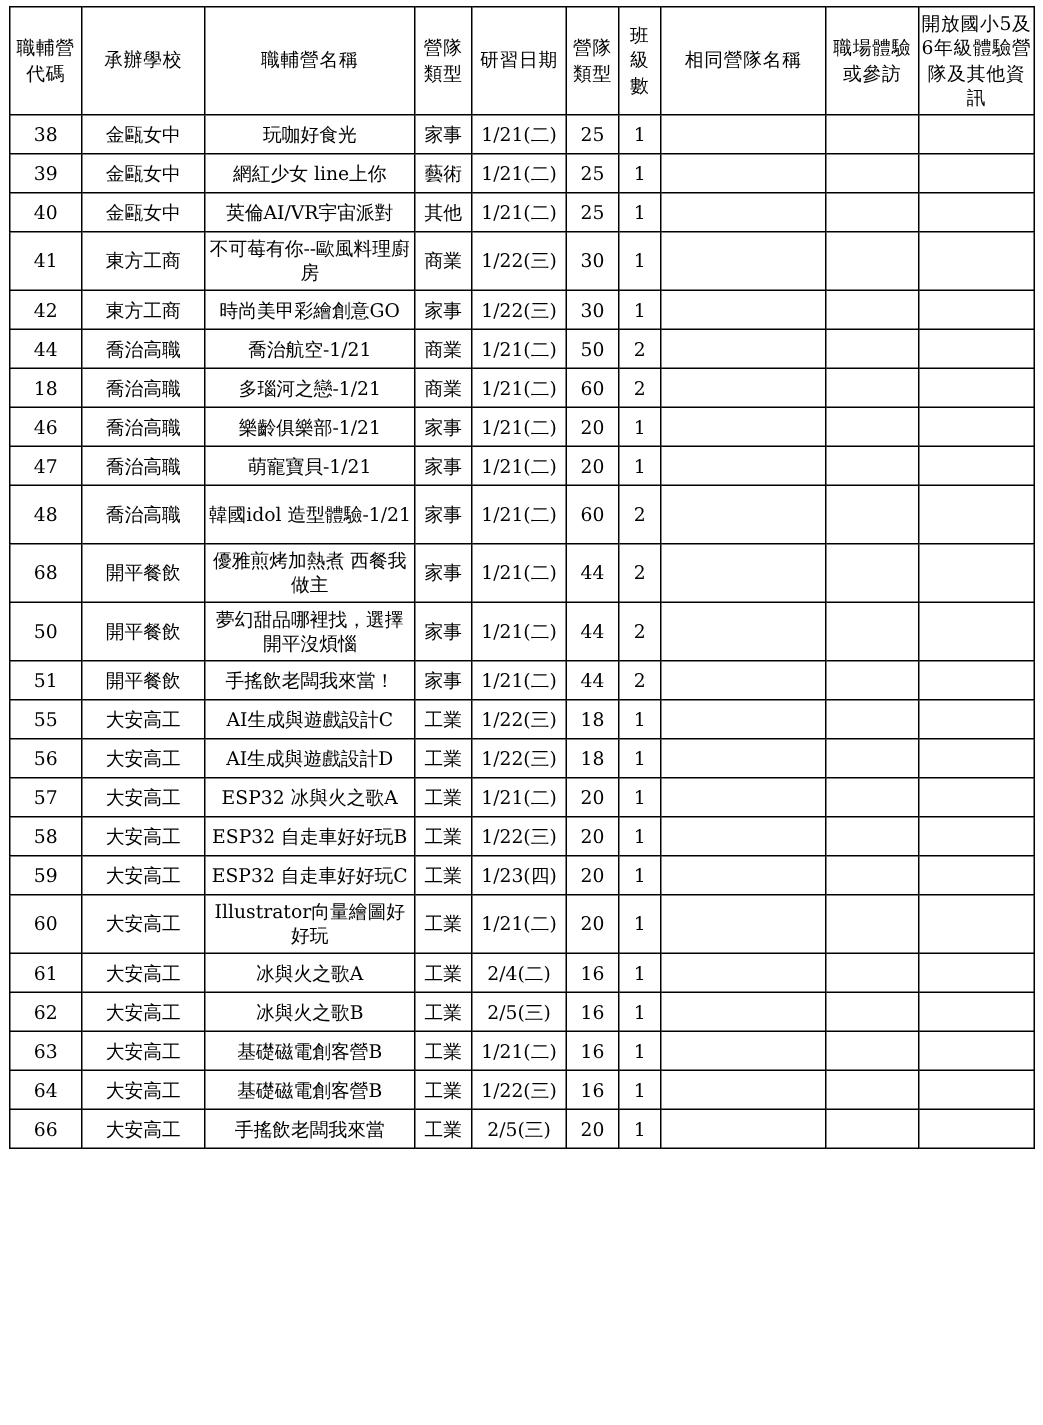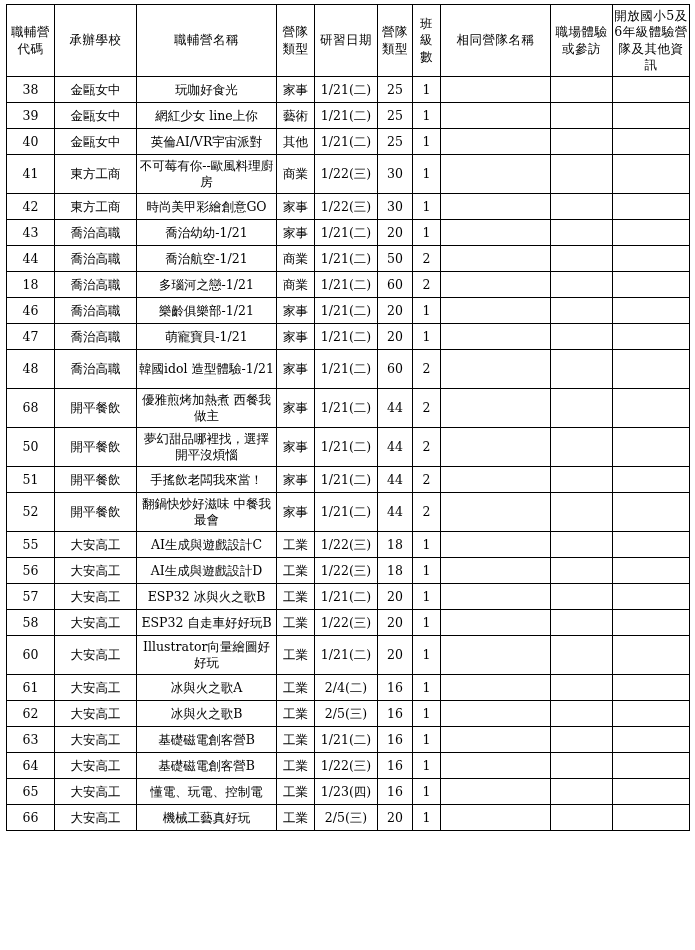--- a/index.html
+++ b/index.html
@@ -151,32 +151,20 @@
           <td class="name">時尚美甲彩繪創意GO</td>
           <td class="type">家事</td>
           <td class="date">1/22(三)</td>
           <td class="quota">30</td>
           <td class="classes">1</td>
           <td class="same"></td>
           <td class="visit"></td>
           <td class="open"></td>
         </tr>
         <tr class="row-std">
-          <td class="code">43</td>
-          <td class="school">喬治高職</td>
-          <td class="name">喬治幼幼-1/21</td>
-          <td class="type">家事</td>
-          <td class="date">1/21(二)</td>
-          <td class="quota">20</td>
-          <td class="classes">1</td>
-          <td class="same"></td>
-          <td class="visit"></td>
-          <td class="open"></td>
-        </tr>
-        <tr class="row-std">
           <td class="code">44</td>
           <td class="school">喬治高職</td>
           <td class="name">喬治航空-1/21</td>
           <td class="type">商業</td>
           <td class="date">1/21(二)</td>
           <td class="quota">50</td>
           <td class="classes">2</td>
           <td class="same"></td>
           <td class="visit"></td>
           <td class="open"></td>
@@ -258,32 +246,20 @@
           <td class="school">開平餐飲</td>
           <td class="name">手搖飲老闆我來當！</td>
           <td class="type">家事</td>
           <td class="date">1/21(二)</td>
           <td class="quota">44</td>
           <td class="classes">2</td>
           <td class="same"></td>
           <td class="visit"></td>
           <td class="open"></td>
         </tr>
-        <tr class="row-tall">
-          <td class="code">52</td>
-          <td class="school">開平餐飲</td>
-          <td class="name">翻鍋快炒好滋味 中餐我最會</td>
-          <td class="type">家事</td>
-          <td class="date">1/21(二)</td>
-          <td class="quota">44</td>
-          <td class="classes">2</td>
-          <td class="same"></td>
-          <td class="visit"></td>
-          <td class="open"></td>
-        </tr>
         <tr class="row-std">
           <td class="code">55</td>
           <td class="school">大安高工</td>
           <td class="name">AI生成與遊戲設計C</td>
           <td class="type">工業</td>
           <td class="date">1/22(三)</td>
           <td class="quota">18</td>
           <td class="classes">1</td>
           <td class="same"></td>
           <td class="visit"></td>
@@ -297,35 +273,47 @@
           <td class="date">1/22(三)</td>
           <td class="quota">18</td>
           <td class="classes">1</td>
           <td class="same"></td>
           <td class="visit"></td>
           <td class="open"></td>
         </tr>
         <tr class="row-std">
           <td class="code">57</td>
           <td class="school">大安高工</td>
-          <td class="name">ESP32 冰與火之歌B</td>
+          <td class="name">ESP32 冰與火之歌A</td>
           <td class="type">工業</td>
           <td class="date">1/21(二)</td>
           <td class="quota">20</td>
           <td class="classes">1</td>
           <td class="same"></td>
           <td class="visit"></td>
           <td class="open"></td>
         </tr>
         <tr class="row-std">
           <td class="code">58</td>
           <td class="school">大安高工</td>
           <td class="name">ESP32 自走車好好玩B</td>
           <td class="type">工業</td>
           <td class="date">1/22(三)</td>
+          <td class="quota">20</td>
+          <td class="classes">1</td>
+          <td class="same"></td>
+          <td class="visit"></td>
+          <td class="open"></td>
+        </tr>
+        <tr class="row-std">
+          <td class="code">59</td>
+          <td class="school">大安高工</td>
+          <td class="name">ESP32 自走車好好玩C</td>
+          <td class="type">工業</td>
+          <td class="date">1/23(四)</td>
           <td class="quota">20</td>
           <td class="classes">1</td>
           <td class="same"></td>
           <td class="visit"></td>
           <td class="open"></td>
         </tr>
         <tr class="row-tall">
           <td class="code">60</td>
           <td class="school">大安高工</td>
           <td class="name">Illustrator向量繪圖好好玩</td>
@@ -379,35 +367,23 @@
           <td class="name">基礎磁電創客營B</td>
           <td class="type">工業</td>
           <td class="date">1/22(三)</td>
           <td class="quota">16</td>
           <td class="classes">1</td>
           <td class="same"></td>
           <td class="visit"></td>
           <td class="open"></td>
         </tr>
         <tr class="row-std">
-          <td class="code">65</td>
-          <td class="school">大安高工</td>
-          <td class="name">懂電、玩電、控制電</td>
-          <td class="type">工業</td>
-          <td class="date">1/23(四)</td>
-          <td class="quota">16</td>
-          <td class="classes">1</td>
-          <td class="same"></td>
-          <td class="visit"></td>
-          <td class="open"></td>
-        </tr>
-        <tr class="row-std">
           <td class="code">66</td>
           <td class="school">大安高工</td>
-          <td class="name">機械工藝真好玩</td>
+          <td class="name">手搖飲老闆我來當</td>
           <td class="type">工業</td>
           <td class="date">2/5(三)</td>
           <td class="quota">20</td>
           <td class="classes">1</td>
           <td class="same"></td>
           <td class="visit"></td>
           <td class="open"></td>
         </tr>
       </tbody>
   </table>

